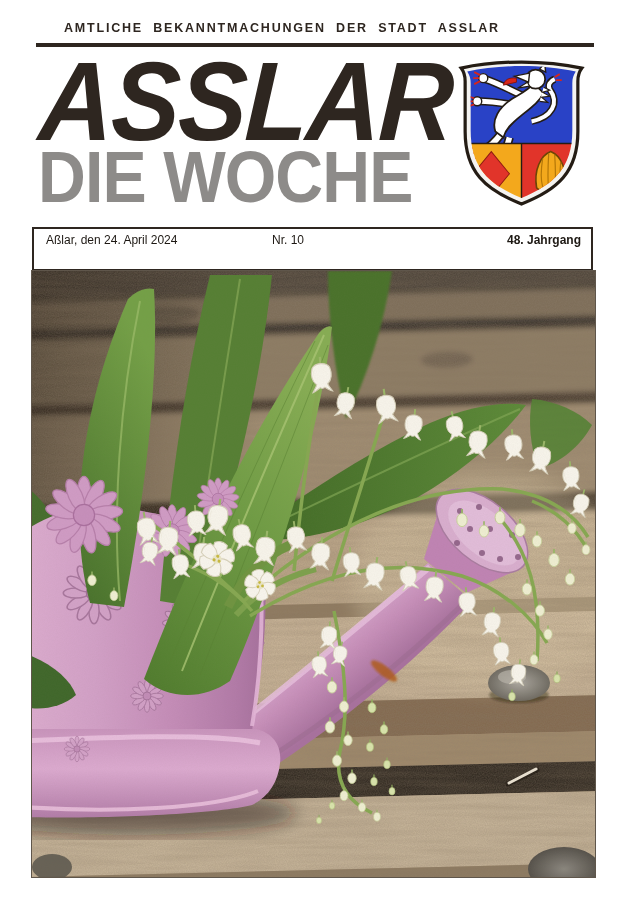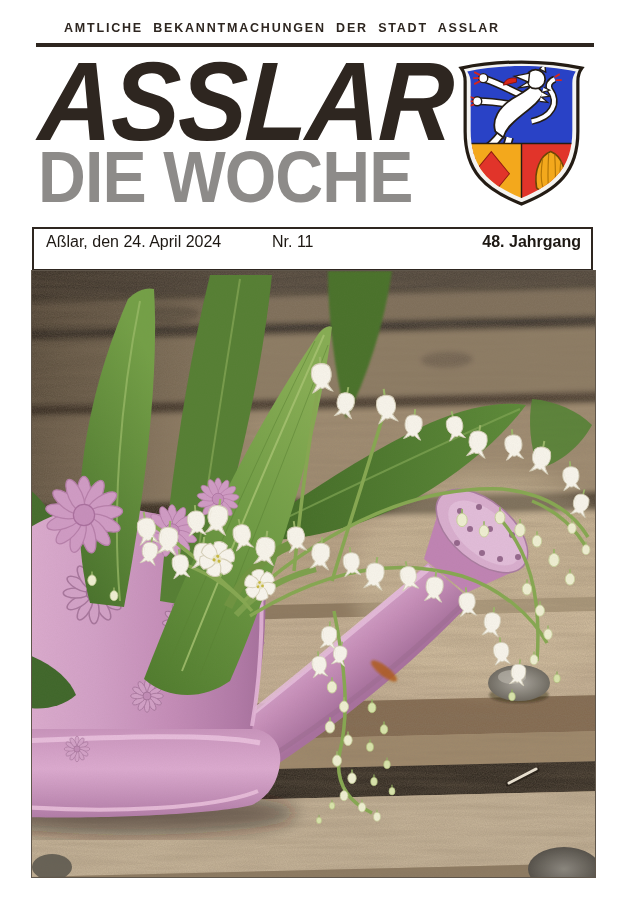--- a/index.html
+++ b/index.html
@@ -10,21 +10,21 @@
   .rule{position:absolute;left:36px;top:43px;width:558px;height:4px;background:#2e2620;}
   .title{position:absolute;left:42px;top:46px;font-size:112px;line-height:1;
          font-weight:700;font-style:italic;letter-spacing:-2px;color:#2e2620;
          transform:scaleX(0.92) skewX(-3deg);transform-origin:left top;white-space:nowrap;}
   .subtitle{position:absolute;left:38px;top:141px;font-size:72px;line-height:1;
             font-weight:700;letter-spacing:-1px;color:#8d8b89;
             transform:scaleX(0.92);transform-origin:left top;white-space:nowrap;}
   .crest{position:absolute;left:451px;top:57px;width:141px;height:156px;}
   .issue-bar{position:absolute;left:32px;top:227px;width:561px;height:44px;
              border:2px solid #2e2620;box-sizing:border-box;background:#fff;
-             font-size:16px;color:#1d1813;}
+             font-size:12px;color:#1d1813;}
   .issue-bar .place-date{position:absolute;left:12px;top:4px;}
   .issue-bar .issue-no{position:absolute;left:238px;top:4px;}
   .issue-bar .volume{position:absolute;right:10px;top:4px;font-weight:bold;}
   .cover{position:absolute;left:31px;top:270px;width:563px;height:606px;
          border:1px solid #5f564b;background:#b6a184;}
   .cover svg{display:block;}
 </style>
 </head>
 <body>
 
@@ -90,21 +90,21 @@
           <path d="M -4,18 L -6,27 M 2,18 L 3,27" stroke="#6e4406" stroke-width="1.6"></path>
         </g>
         <line x1="19" y1="86" x2="121" y2="86" stroke="#241c14" stroke-width="1.4"></line>
         <line x1="70" y1="86" x2="70" y2="141" stroke="#241c14" stroke-width="1.4"></line>
       </g>
     </svg>
   </header>
 
   <div class="issue-bar">
     <span class="place-date">Aßlar, den 24. April 2024</span>
-    <span class="issue-no">Nr. 11</span>
+    <span class="issue-no">Nr. 10</span>
     <span class="volume">48. Jahrgang</span>
   </div>
 
   <figure class="cover" style="margin:0">
     <svg id="photoSvg" width="563" height="606" viewBox="0 0 563 606" role="img" aria-label="Rosa Gießkanne mit Maiglöckchen und grünen Blättern auf verwittertem Holzuntergrund">
       <defs>
         <filter id="b2">
             <feGaussianBlur stdDeviation="2.4"></feGaussianBlur>
           </filter>
         <filter id="b1">

